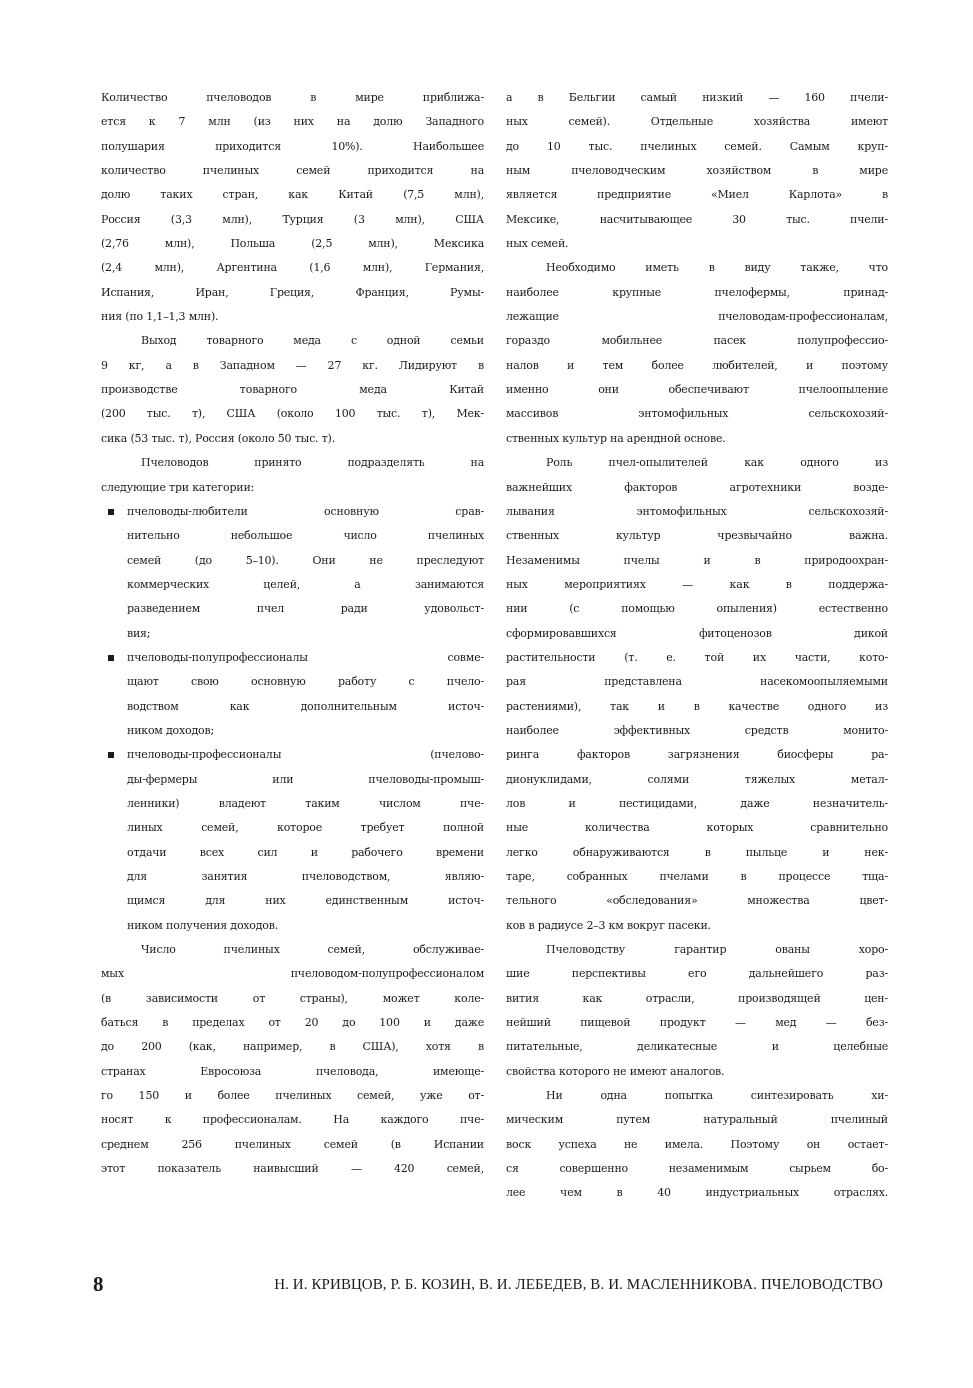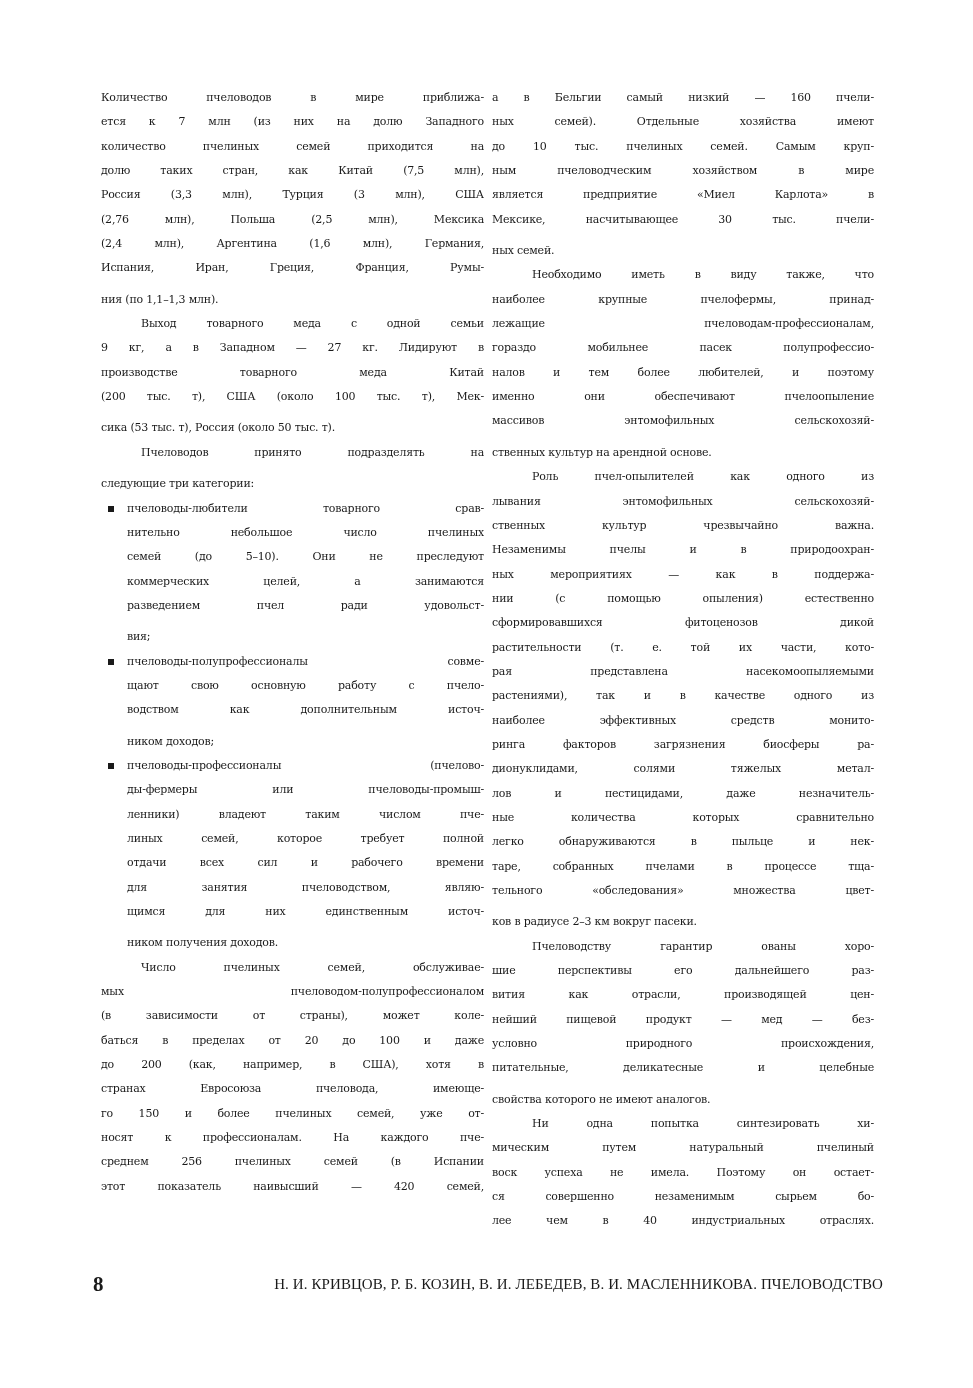--- a/index.html
+++ b/index.html
@@ -4,44 +4,45 @@
 <style>
   html, body { margin: 0; padding: 0; background: #ffffff; }
   body { width: 973px; height: 1388px; position: relative; overflow: hidden; color: #1a1a1a; }
   .col {
     position: absolute; top: 86px;
     font-family: "DejaVu Serif", "Liberation Serif", serif;
     font-size: 11px; line-height: 24.35px; letter-spacing: -0.2px;
     text-align: justify;
   }
   .col.left { left: 101px; width: 383px; }
-  .col.right { left: 492px; width: 382px; }
+  .col.right { left: 506px; width: 382px; }
   .col p { margin: 0; text-indent: 0; }
   .col ul { list-style: none; margin: 0; padding: 0 0 0 26px; }
   .col li { position: relative; }
   .col li .bullet {
     position: absolute; left: -19px; top: 9px; width: 6px; height: 6px; background: #1a1a1a;
   }
   .line { display: block; text-align: justify; text-align-last: justify; white-space: nowrap; overflow: hidden; }
-  .line.last { text-align-last: left; margin-top: 7px; }
+  .line.last { text-align-last: left; }
   .it { }
   .footer {
     position: absolute; top: 1272px; left: 93px; width: 790px; height: 30px;
     font-family: "Liberation Serif", "DejaVu Serif", serif;
   }
   .page-num { position: absolute; left: 0; top: 0; font-size: 21px; font-weight: bold; }
   .running-head { position: absolute; right: 0; top: 4px; font-size: 15px; letter-spacing: 0.1px; }
 </style>
 </head>
 <body>
 
 <div class="col left">
   <p>
     <span class="line">Количество пчеловодов в мире приближа-</span>
     <span class="line">ется к 7  млн (из них на долю Западного</span>
+    <span class="line">полушария приходится 10%). Наибольшее</span>
     <span class="line">количество пчелиных семей приходится на</span>
     <span class="line">долю таких стран, как Китай (7,5   млн),</span>
     <span class="line">Россия (3,3 млн), Турция (3  млн), США</span>
     <span class="line">(2,76 млн), Польша (2,5  млн), Мексика</span>
     <span class="line">(2,4 млн), Аргентина (1,6 млн), Германия,</span>
     <span class="line">Испания, Иран, Греция, Франция, Румы-</span>
     <span class="line last">ния (по 1,1–1,3 млн).</span>
   </p>
   <p>
     <span class="line" style="padding-left:40px">Выход товарного меда с одной семьи</span>
@@ -50,21 +51,21 @@
     <span class="line">(200 тыс. т), США (около 100 тыс. т), Мек-</span>
     <span class="line last">сика (53 тыс. т), Россия (около 50 тыс. т).</span>
   </p>
   <p>
     <span class="line" style="padding-left:40px">Пчеловодов принято подразделять на</span>
     <span class="line last">следующие три категории:</span>
   </p>
   <ul>
     <li>
       <span class="bullet"></span>
-      <span class="line">пчеловоды-любители товарного срав-</span>
+      <span class="line">пчеловоды-любители основную срав-</span>
       <span class="line">нительно небольшое число пчелиных</span>
       <span class="line">семей (до 5–10). Они не преследуют</span>
       <span class="line">коммерческих целей, а занимаются</span>
       <span class="line">разведением пчел ради удовольст-</span>
       <span class="line last">вия;</span>
     </li>
     <li>
       <span class="bullet"></span>
       <span class="line">пчеловоды-полупрофессионалы совме-</span>
       <span class="line">щают свою основную работу с пчело-</span>
@@ -112,20 +113,21 @@
     <span class="line">наиболее крупные пчелофермы, принад-</span>
     <span class="line">лежащие пчеловодам-профессионалам,</span>
     <span class="line">гораздо мобильнее пасек полупрофессио-</span>
     <span class="line">налов и тем более любителей, и поэтому</span>
     <span class="line">именно они обеспечивают пчелоопыление</span>
     <span class="line">массивов энтомофильных сельскохозяй-</span>
     <span class="line last">ственных культур на арендной основе.</span>
   </p>
   <p>
     <span class="line" style="padding-left:40px">Роль пчел-опылителей как одного из</span>
+    <span class="line">важнейших факторов агротехники возде-</span>
     <span class="line">лывания энтомофильных сельскохозяй-</span>
     <span class="line">ственных культур чрезвычайно важна.</span>
     <span class="line">Незаменимы пчелы и в природоохран-</span>
     <span class="line">ных мероприятиях — как в поддержа-</span>
     <span class="line">нии (с помощью опыления) естественно</span>
     <span class="line">сформировавшихся фитоценозов дикой</span>
     <span class="line">растительности (т. е. той их части, кото-</span>
     <span class="line">рая представлена насекомоопыляемыми</span>
     <span class="line">растениями), так и в качестве одного из</span>
     <span class="line">наиболее эффективных средств монито-</span>
@@ -136,21 +138,20 @@
     <span class="line">легко обнаруживаются в пыльце и нек-</span>
     <span class="line">таре, собранных пчелами в процессе тща-</span>
     <span class="line">тельного «обследования» множества цвет-</span>
     <span class="line last">ков в радиусе 2–3 км вокруг пасеки.</span>
   </p>
   <p>
     <span class="line" style="padding-left:40px">Пчеловодству гарантир ованы хоро-</span>
     <span class="line">шие перспективы его дальнейшего раз-</span>
     <span class="line">вития как отрасли, производящей цен-</span>
     <span class="line"><span>нейший пищевой продукт — </span><span class="it">мед</span><span> — без-</span></span>
-    <span class="line">условно природного происхождения,</span>
     <span class="line">питательные, деликатесные и целебные</span>
     <span class="line last">свойства которого не имеют аналогов.</span>
   </p>
   <p>
     <span class="line" style="padding-left:40px">Ни одна попытка синтезировать хи-</span>
     <span class="line"><span>мическим путем натуральный </span><span class="it">пчелиный</span></span>
     <span class="line"><span class="it">воск</span><span> успеха не имела. Поэтому он остает-</span></span>
     <span class="line">ся совершенно незаменимым сырьем бо-</span>
     <span class="line">лее чем в 40  индустриальных отраслях.</span>
   </p>

